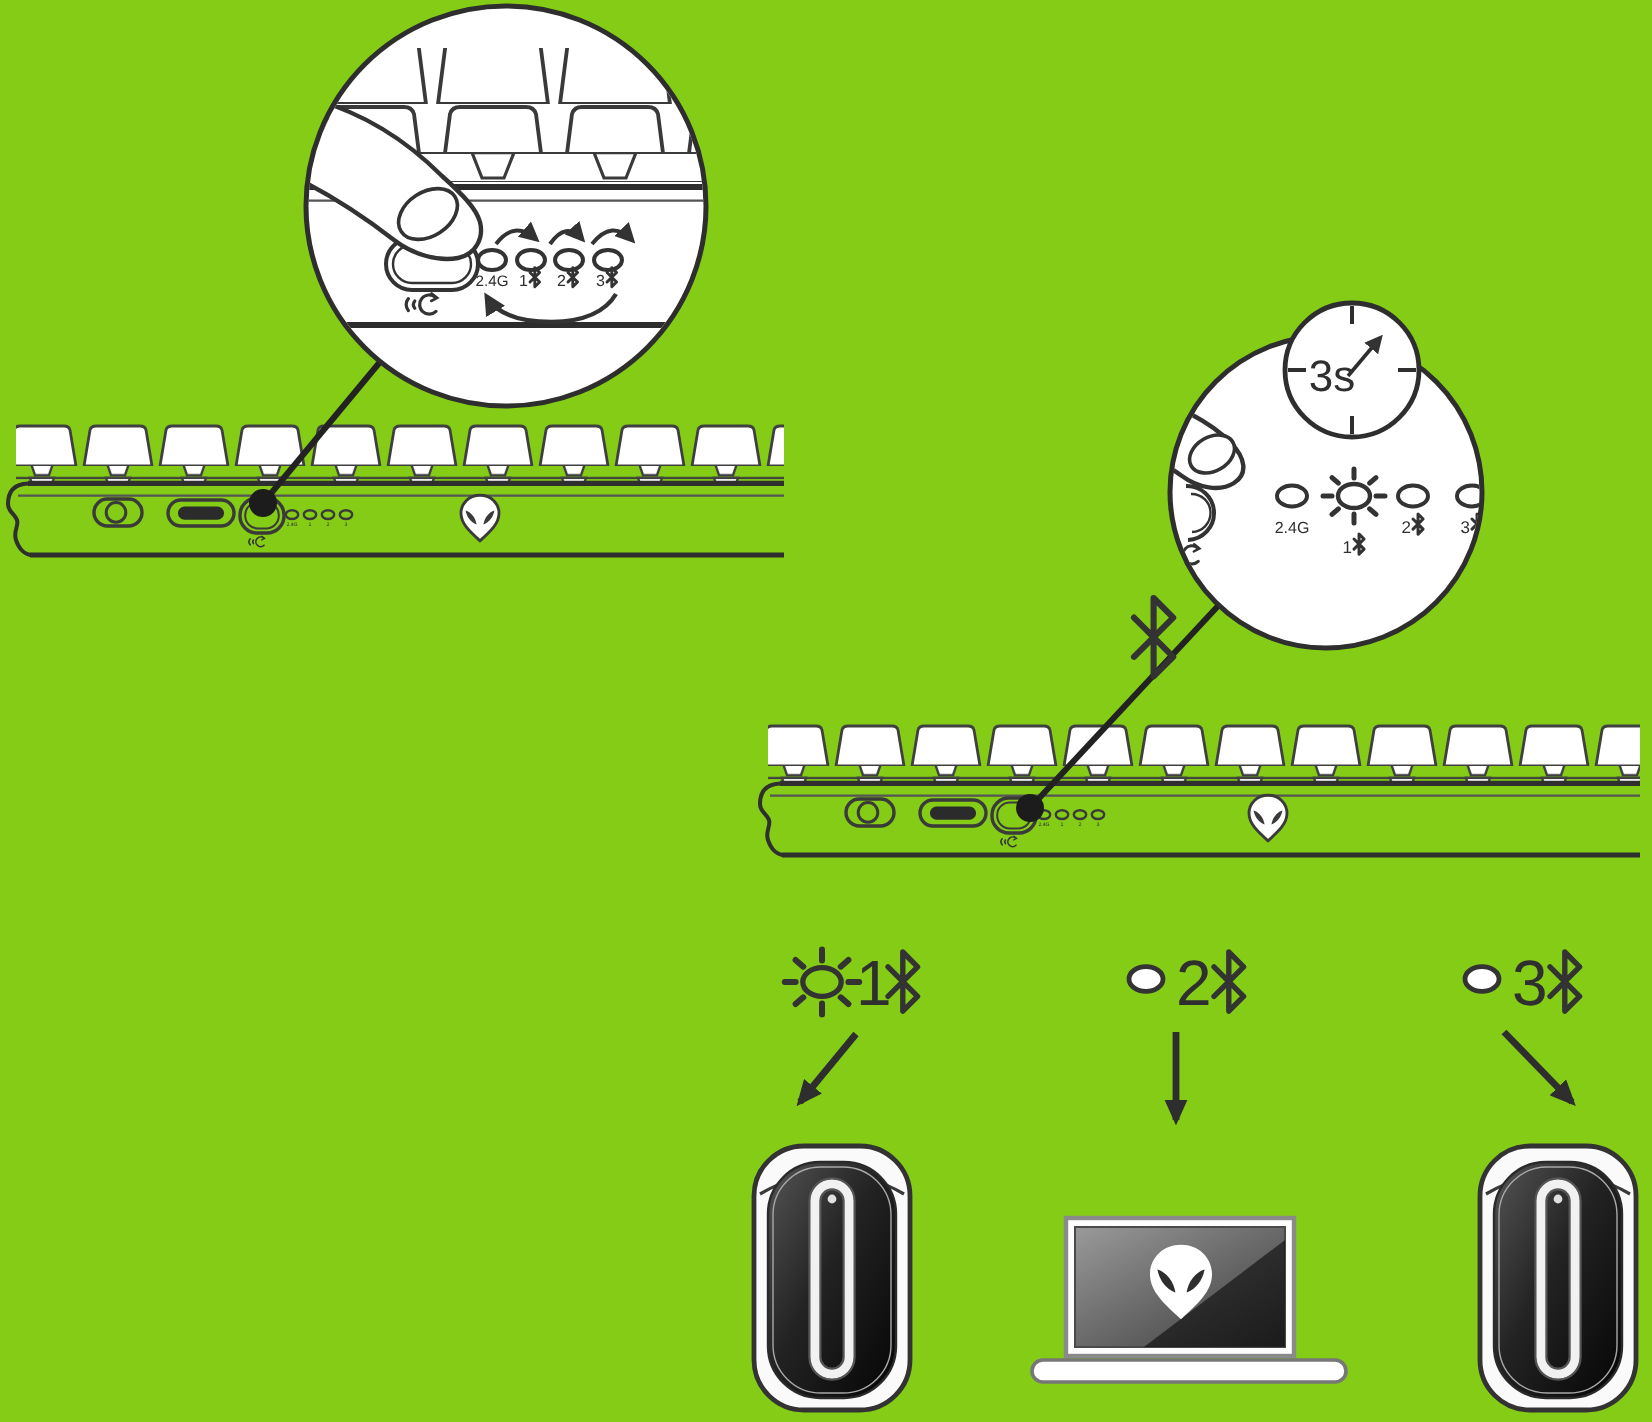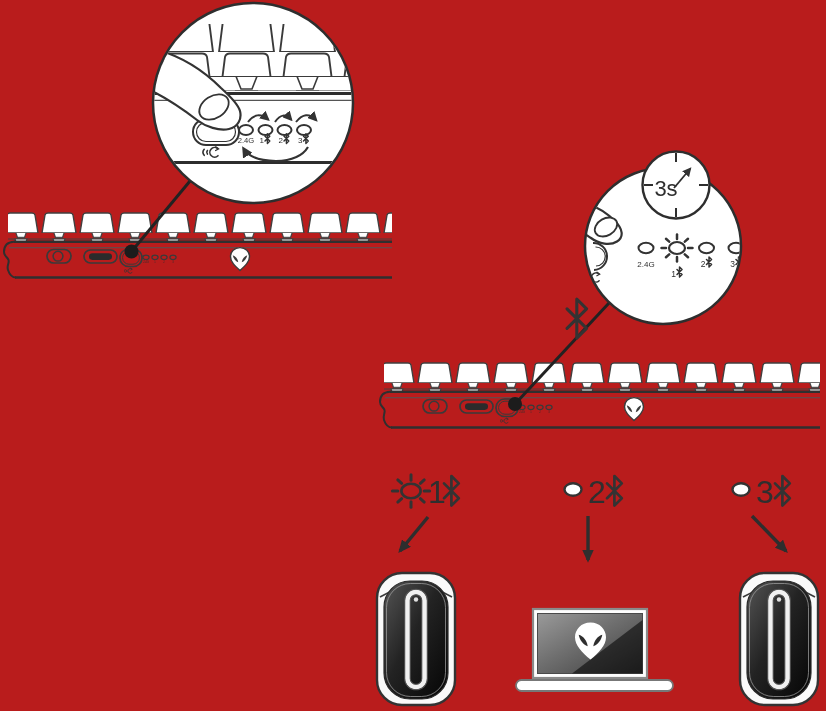--- a/index.html
+++ b/index.html
@@ -1,16 +1,16 @@
 <!DOCTYPE html>
 <html><head>
 <meta charset="utf-8">
 <style>
   html,body{margin:0;padding:0;background:#ffffff;}
-  .stage{position:relative;width:826px;height:711px;background:#b91c1c;overflow:hidden;
+  .stage{position:relative;width:826px;height:711px;background:#84cc16;overflow:hidden;
          font-family:"Liberation Sans", sans-serif;}
   svg{position:absolute;left:0;top:0;}
   text{fill:#2f2f2f;font-family:"Liberation Sans", sans-serif;}
 </style>
 </head>
 <body>
 
 <div class="stage">
 <svg width="826" height="711" viewBox="0 0 826 711">
   <defs>

